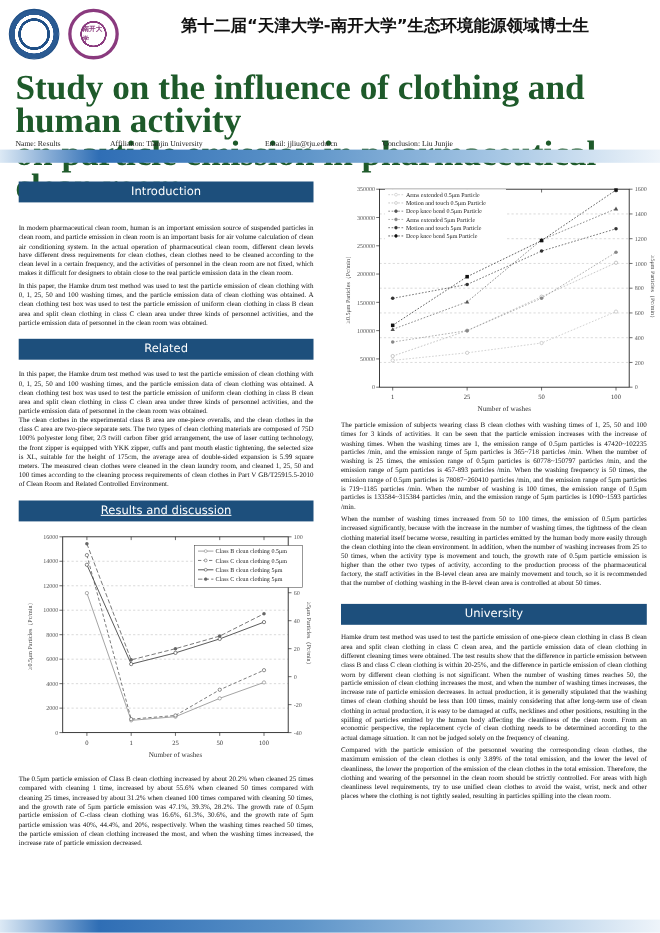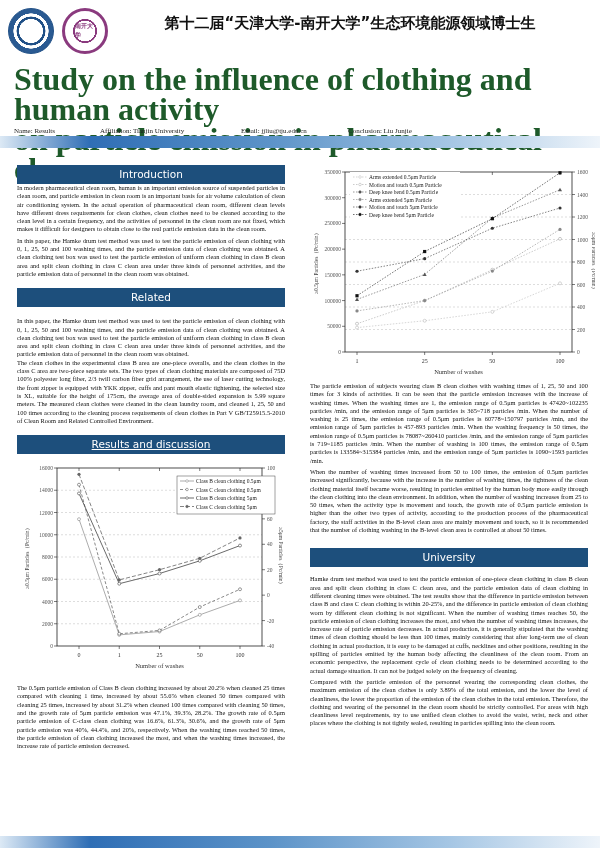--- a/index.html
+++ b/index.html
@@ -13,21 +13,21 @@
   .logo-tju .logo-inner { color: #1f4f86; }
   .logo-nku .logo-inner { color: #8a3a7e; }
   .cn-title { position: absolute; left: 120px; top: 12px; width: 460px; text-align: center; font-family: "DejaVu Sans", sans-serif; font-weight: bold; font-size: 15px; line-height: 22px; color: #111; }
   .en-title { position: absolute; left: 14px; top: 64px; width: 580px; font-family: "Liberation Serif", serif; font-weight: bold; font-size: 32px; line-height: 30px; color: #1e5a2a; }
   .meta { position: absolute; top: 127px; font-size: 7px; color: #222; }
   .banner { position: absolute; left: 0; height: 12px; width: 600px; background: linear-gradient(90deg, #dce9f5 0%, #2f6eb5 15%, #5c93c8 45%, #a5c6e4 75%, #eef4fa 100%); }
   .banner-top { top: 136px; }
   .banner-bottom { top: 836px; }
   .col-left { position: absolute; left: 17px; top: 165px; width: 268px; }
   .col-right { position: absolute; left: 310px; top: 168px; width: 278px; }
-  .section-head { background: #1d4f7c; color: #ffffff; font-family: "DejaVu Sans", sans-serif; font-size: 10.5px; text-align: center; height: 19px; line-height: 19px; margin-bottom: 0; }
+  .section-head { background: #1d4f7c; color: #ffffff; font-family: "DejaVu Sans", sans-serif; font-size: 10.5px; text-align: center; height: 19px; line-height: 19px; margin-bottom: 20px; }
   .para { font-size: 6.4px; line-height: 8.3px; text-align: justify; margin-bottom: 3px; }
   .chart-wrap { position: relative; }
   svg text { font-family: "Liberation Serif", serif; }
 </style>
 </head>
 <body>
 
 <div class="header">
   <div class="logo logo-tju">
     <span class="logo-inner" style="font-size:6px;color:#fff;">天津大学</span>

